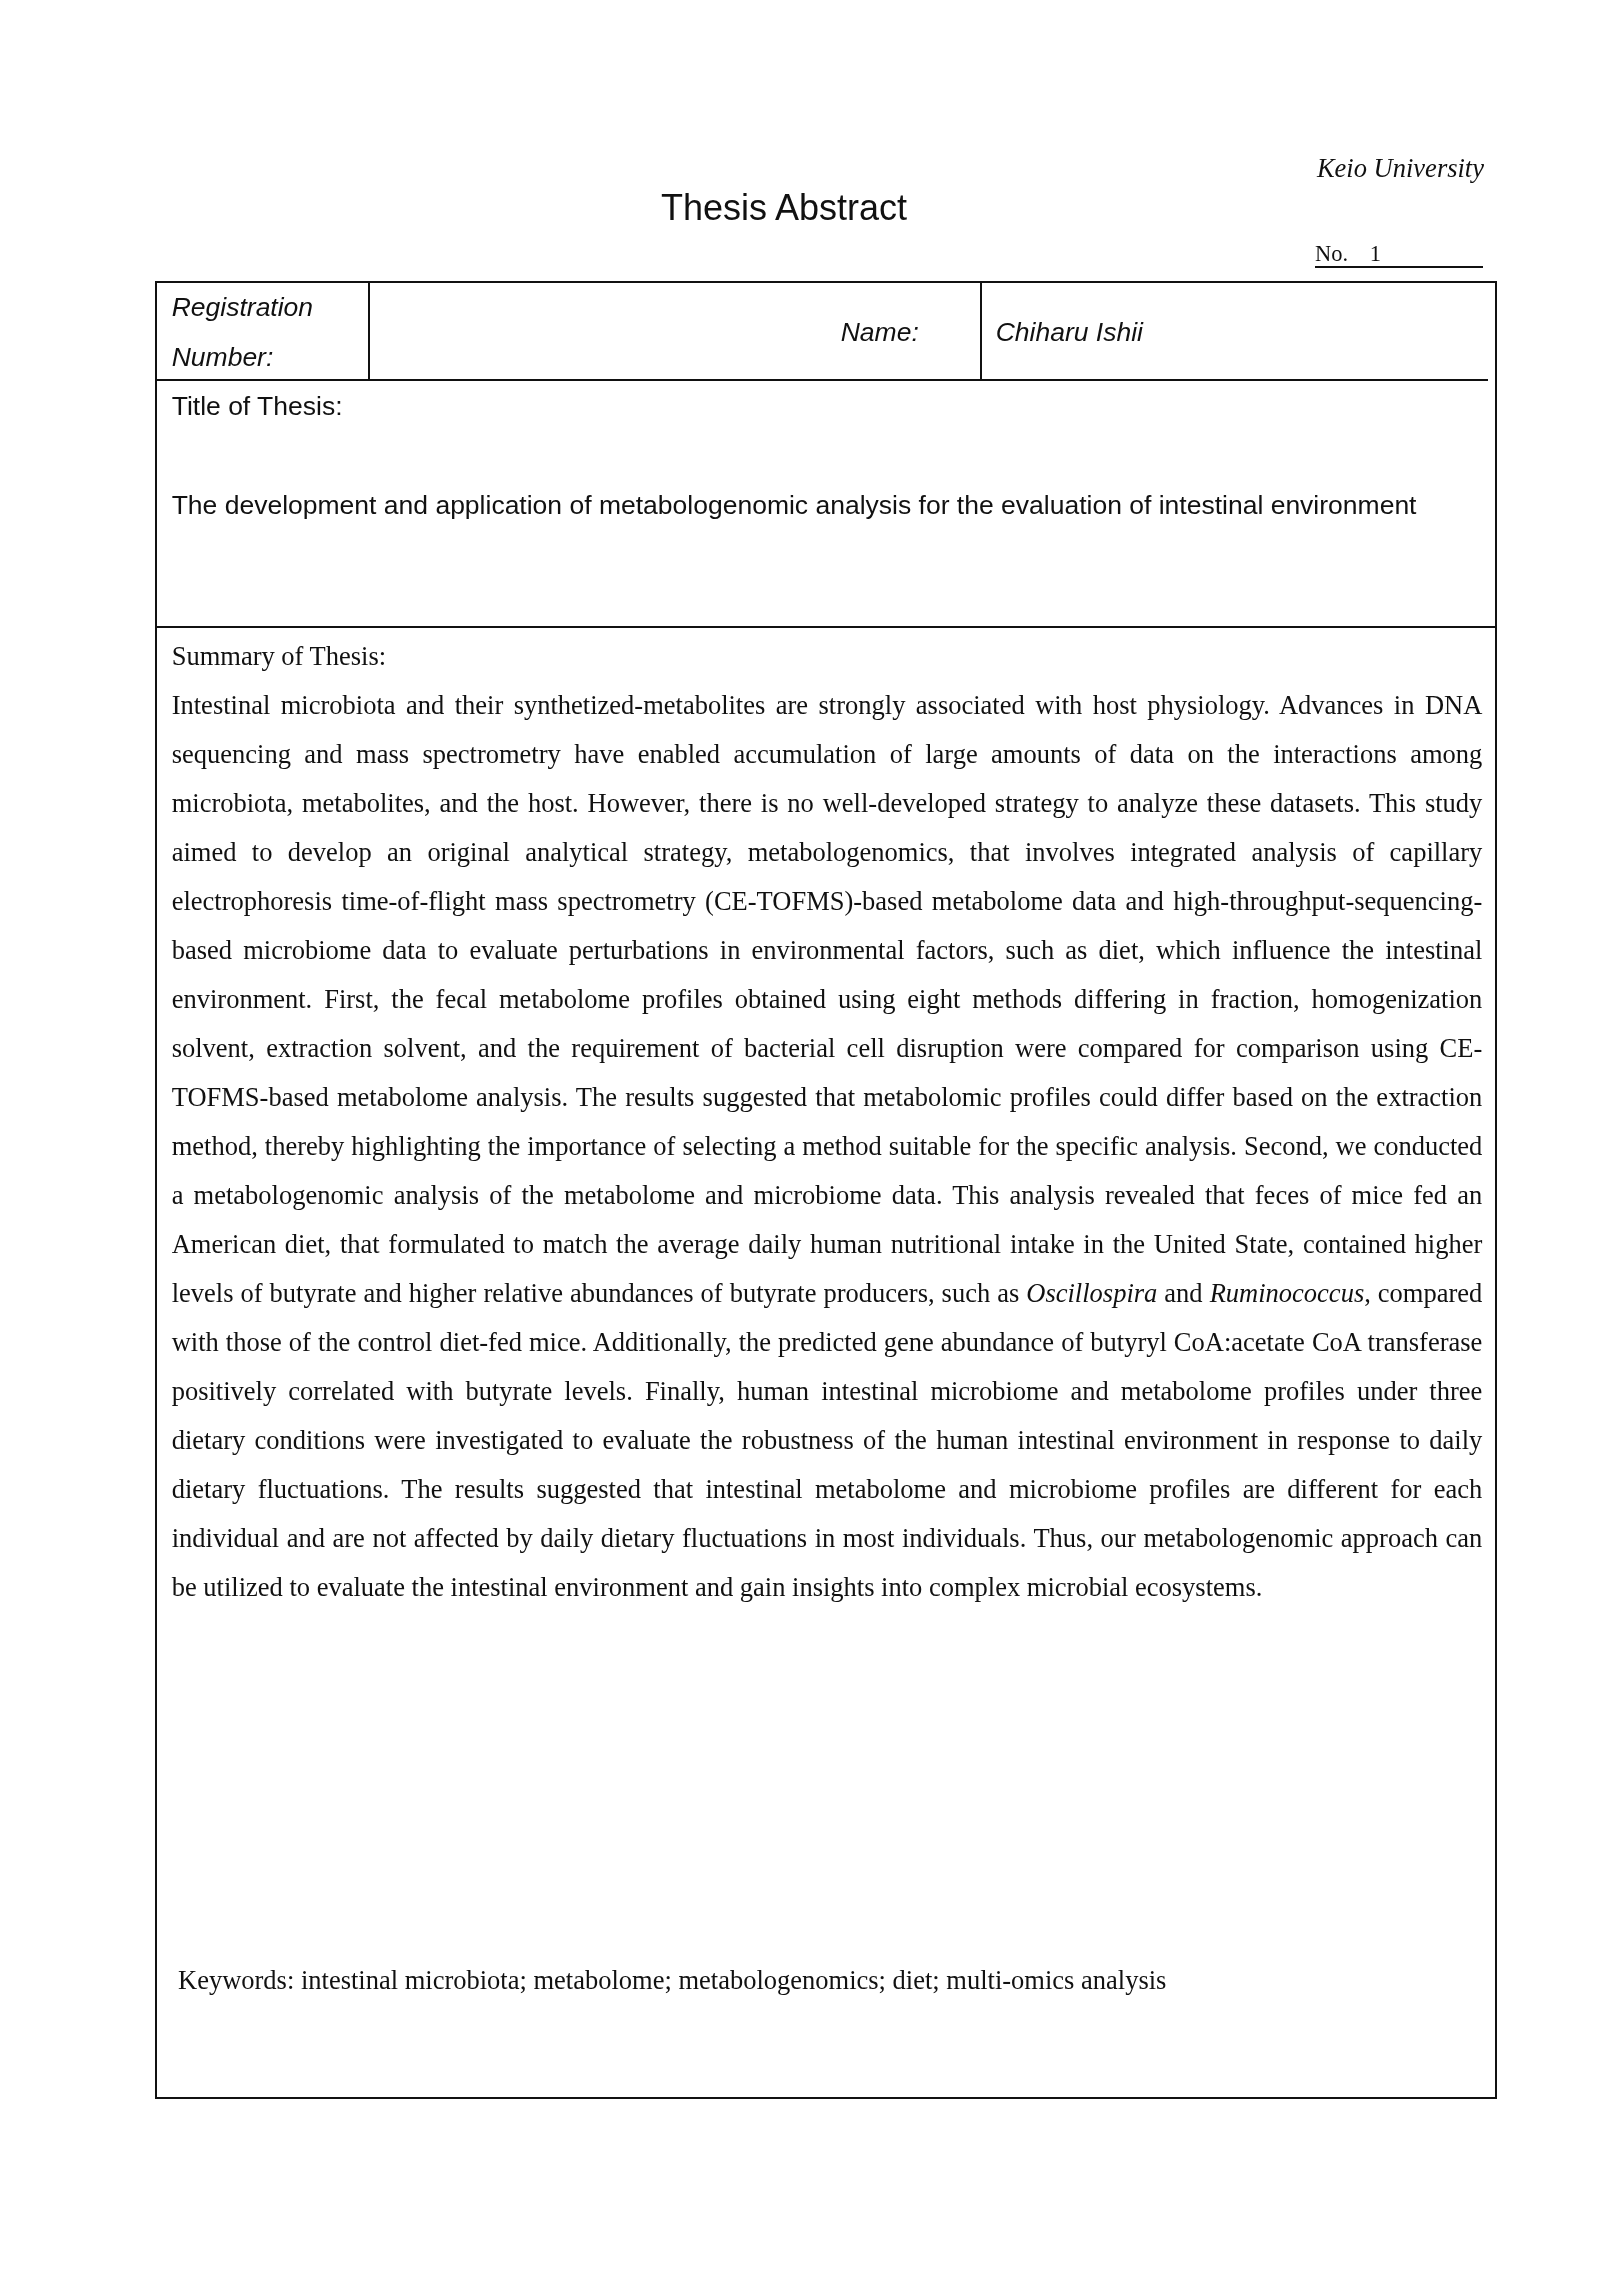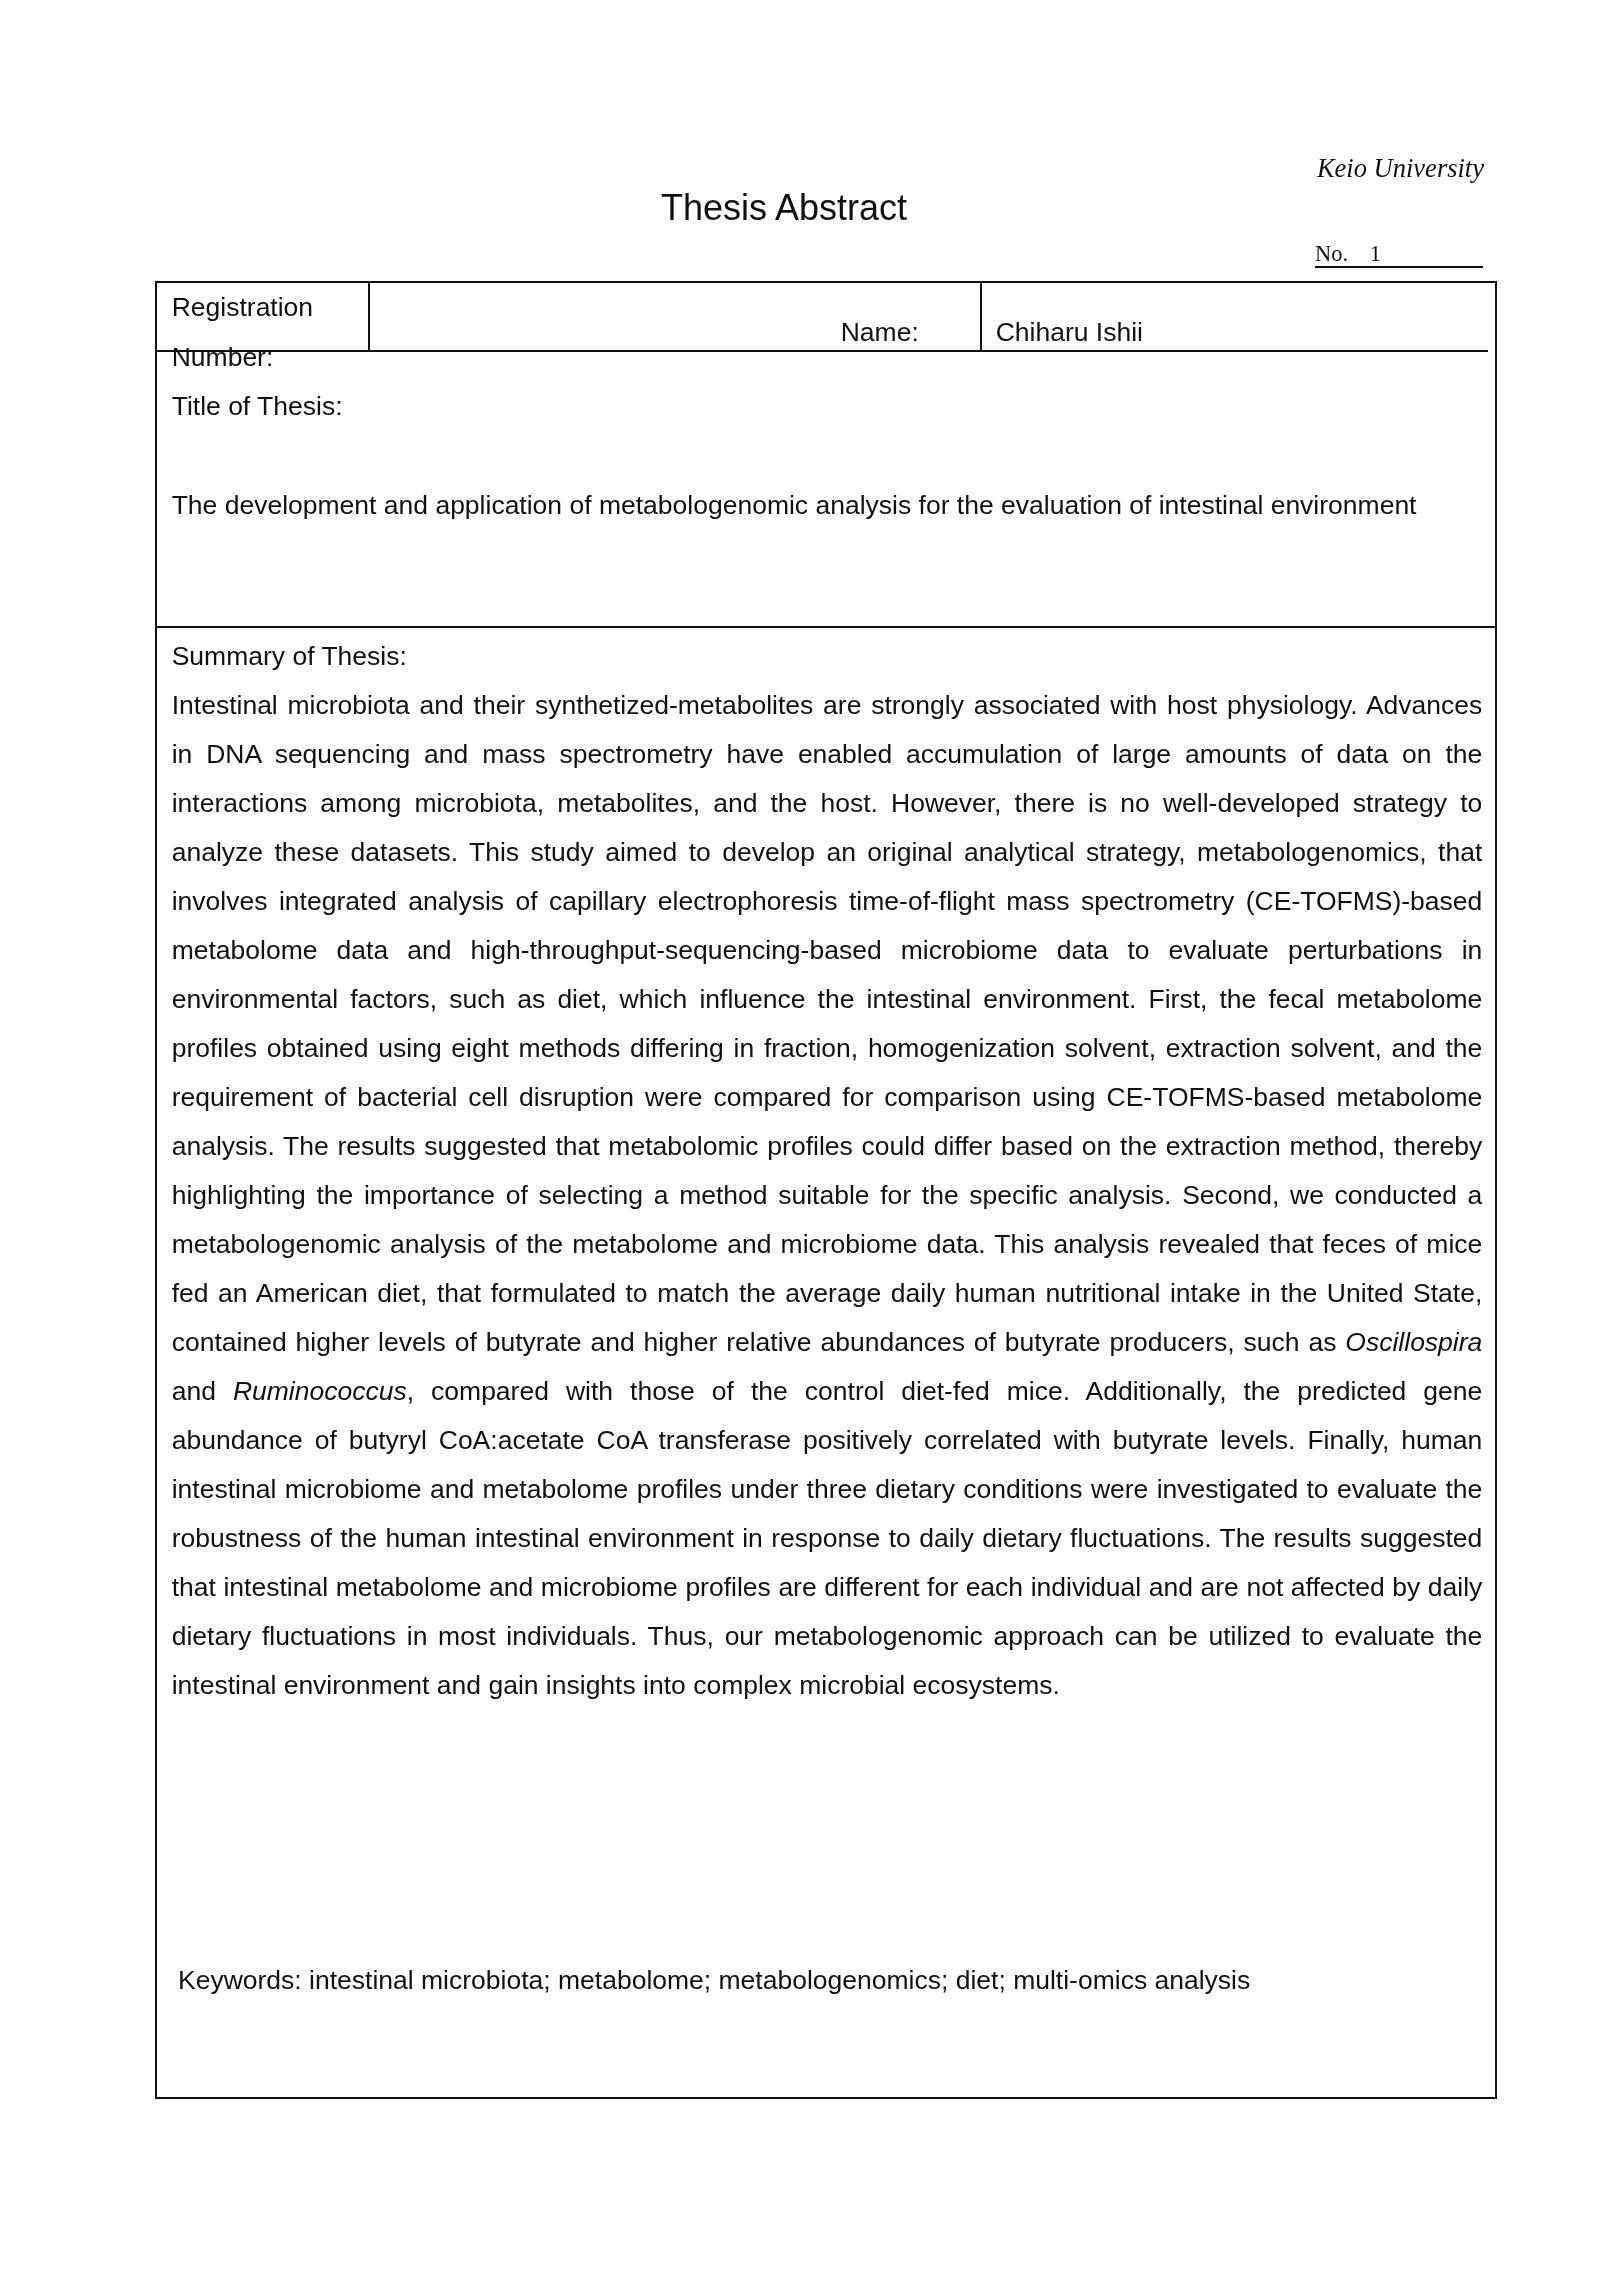--- a/index.html
+++ b/index.html
@@ -23,22 +23,22 @@
     left: 1315px; top: 239px; width: 168px; height: 27.4px;
     border-bottom: 2.9px solid #111; font-size: 22.5px; line-height: 29px;
   }
   #no-block .no-val { margin-left: 21.6px; }
 
   #form {
     left: 155px; top: 281px; width: 1342px; height: 1818px;
     border: 2.9px solid #111; box-sizing: border-box;
   }
   .row1 {
-    position: absolute; left: 0; top: 0; right: 7px; height: 69px;
-    border-bottom: 2.9px solid #111; box-sizing: border-box;
+    position: absolute; left: 0; top: 0; right: 7px; height: 98px;
+    border-bottom: 2.9px solid #111; box-sizing: border-box; font-style: italic;
   }
   .cell { position: absolute; top: 0; bottom: 0; box-sizing: border-box; }
   .vline { border-right: 2px solid #111; }
   .c1 { left: 0; width: 213px; }
   .c2 { left: 213px; width: 459px; }
   .c3 { left: 671px; width: 154px; }
   .c4 { left: 825px; right: 0; }
 
   .txt { font-size: 26.5px; line-height: 49px; letter-spacing: 0; }
   .c1 .l1 { position: absolute; left: 14.7px; top: 0px; }
@@ -58,21 +58,21 @@
   .row2 {
     position: absolute; left: 0; right: 0; top: 95px; height: 250px;
     border-bottom: 2.9px solid #111; box-sizing: border-box; padding-left: 32px;
   }
   .row2 .label { position: absolute; left: 14.7px; top: 3.9px; }
   .row2 .title-text {
     position: absolute; left: 14.7px; right: 12.7px; top: 103px;
     text-align: justify;
   }
 
-  .row3 { position: absolute; left: 0; right: 0; top: 345px; bottom: 0; }
+  .row3 { position: absolute; left: 0; right: 0; top: 345px; bottom: 0; font-family: Liberation Serif, serif; }
   .row3 .label { position: absolute; left: 14.7px; top: 3.9px; }
   .row3 .body {
     position: absolute; left: 14.7px; right: 12.7px; top: 53px;
     text-align: justify; margin: 0;
   }
   .row3 .body i { font-style: italic; }
   .row3 .keywords { position: absolute; left: 21px; top: 1328px; text-align: right; }
 </style>
 </head>
 <body>

